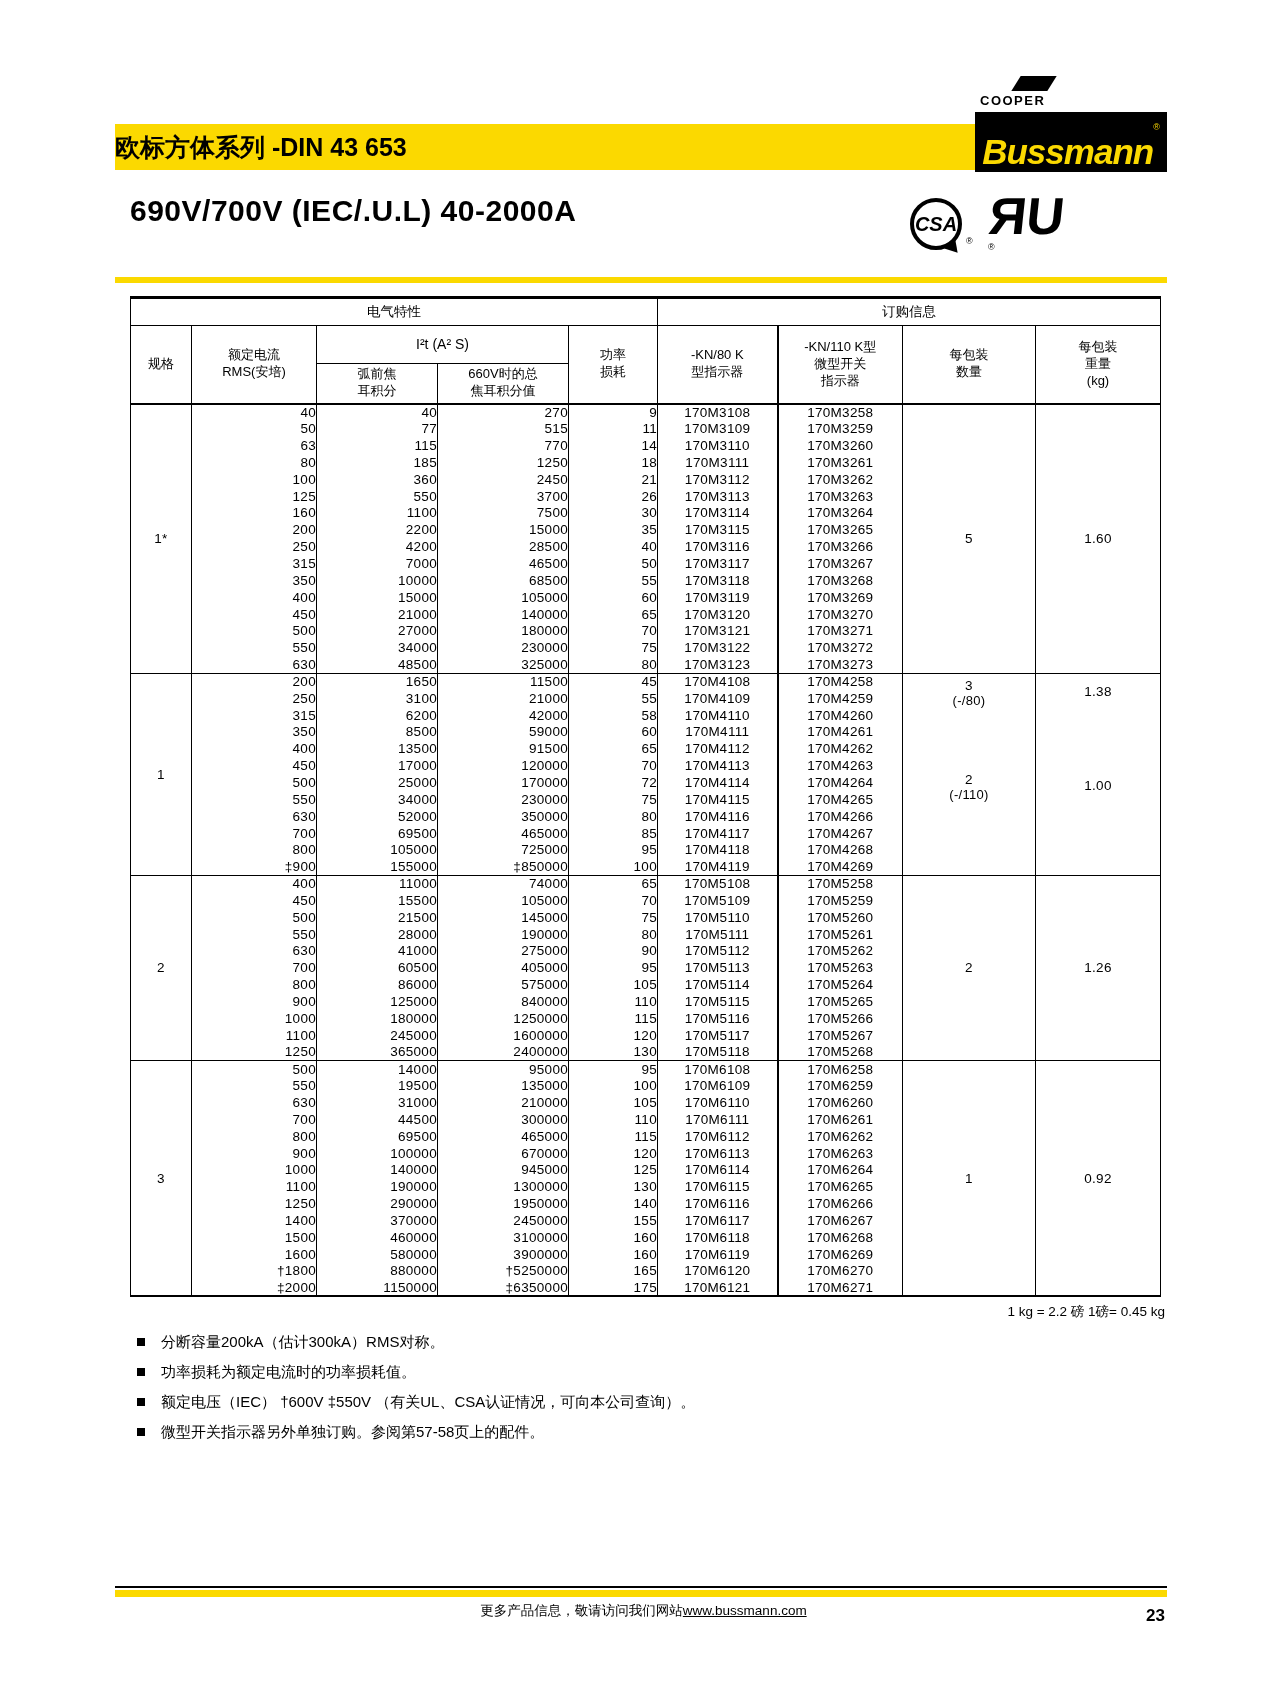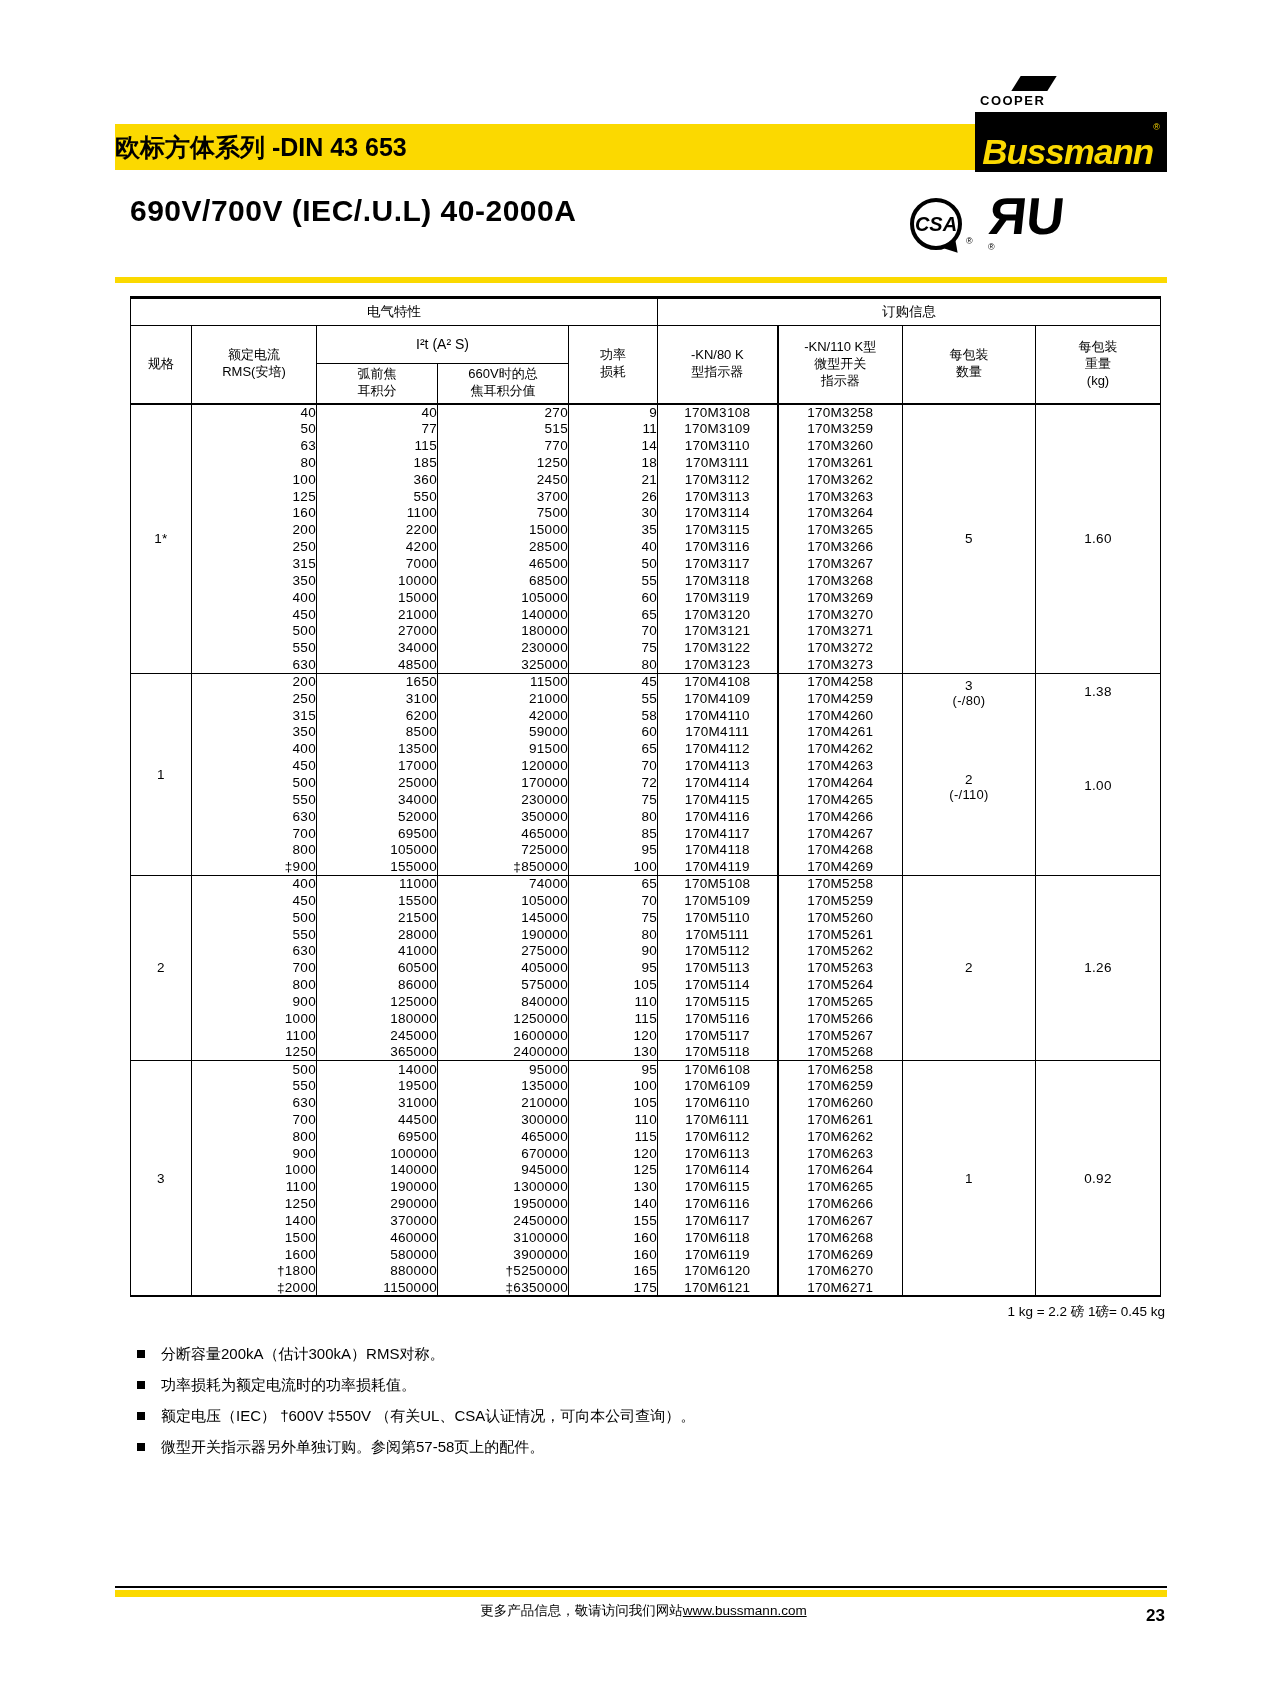--- a/index.html
+++ b/index.html
@@ -49,21 +49,21 @@
   .c-p80{text-align:center;border-left:1px solid #000;}
   .c-p110{text-align:center;border-left:2px solid #000;}
   .c-qty,.c-wt{text-align:center;border-left:1px solid #000;position:relative;}
   .block-start td{border-top:1px solid #000;}
   .pack-abs{position:absolute;left:0;width:100%;}
   .pk0{top:2%;} .pk1{top:49%;} .wk0{top:5%;} .wk1{top:52%;}
   .pack-note{font-size:13px;}
   
   .kg-note{position:absolute;right:122px;top:1303px;font-size:13.5px;text-align:right;}
   .notes{position:absolute;left:137px;top:1332px;width:900px;}
-  .note-item{display:flex;align-items:flex-start;margin-bottom:11px;margin-top:12px;}
+  .note-item{display:flex;align-items:flex-start;margin-bottom:11px;}
   .note-bullet{flex:0 0 auto;width:8px;height:8px;background:#000;margin:6px 16px 0 0;}
   .note-text{font-size:15px;line-height:19px;}
   .footer-line{position:absolute;left:115px;top:1586px;width:1052px;height:2px;background:#000;}
   .footer-bar{position:absolute;left:115px;top:1590px;width:1052px;height:7px;background:var(--yellow);}
   .footer-text{position:absolute;left:0;top:1602px;width:1287px;text-align:center;font-size:13.5px;}
   .footer-url{color:#000;text-decoration:underline;}
   .page-number{position:absolute;right:122px;top:1606px;font-size:17px;font-weight:bold;}
 </style>
 </head>
 <body>

